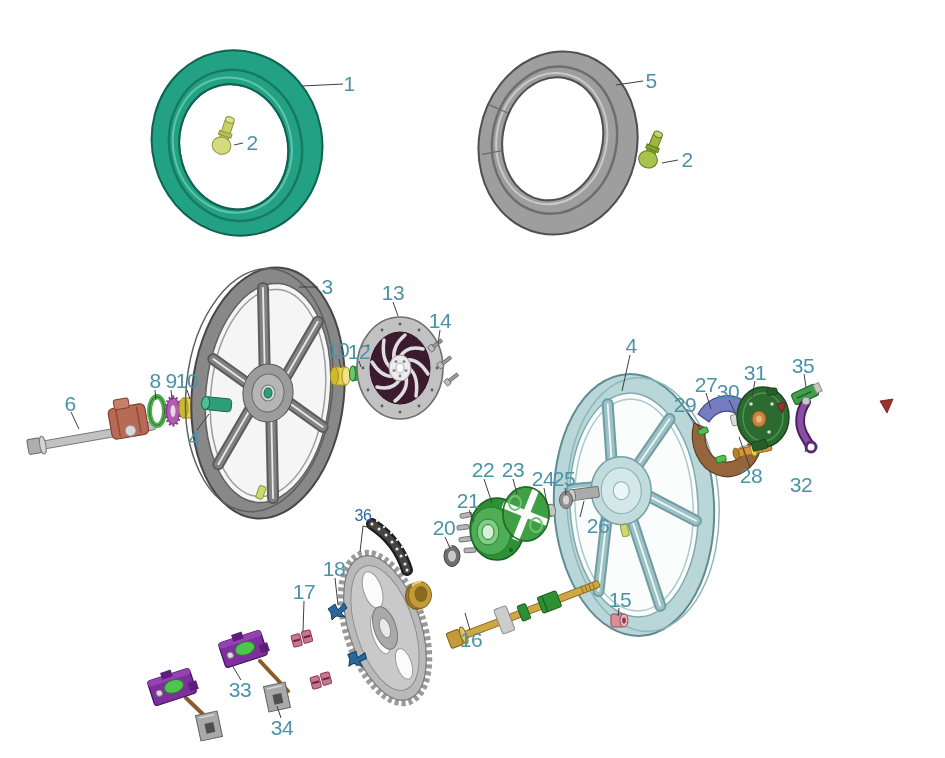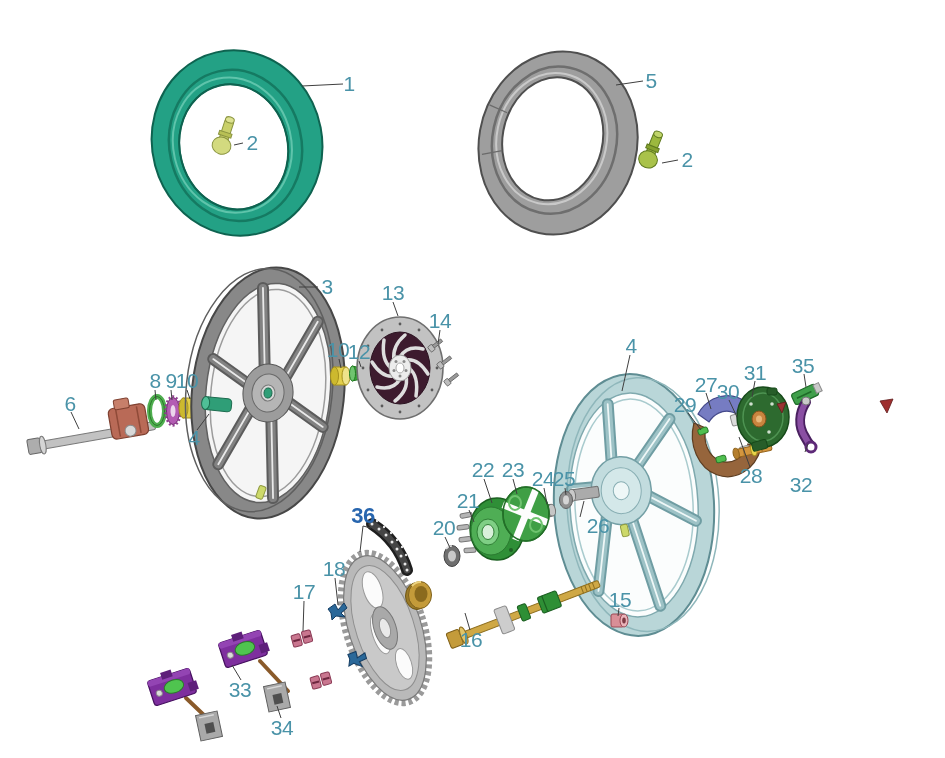--- a/index.html
+++ b/index.html
@@ -3,21 +3,21 @@
 <meta charset="utf-8">
 <style>
   html,body{margin:0;padding:0;background:#fff;}
   #stage{position:relative;width:945px;height:758px;background:#fff;overflow:hidden;
          font-family:"Liberation Sans",sans-serif;}
   #art{position:absolute;left:0;top:0;}
   #labels{position:absolute;left:0;top:0;width:945px;height:758px;pointer-events:none;}
   .part-label{position:absolute;transform:translate(-50%,-50%);
       font:21px "Liberation Sans",sans-serif;color:var(--label,#4a93a8);
       letter-spacing:-0.5px;white-space:nowrap;}
-  .part-label.bold{font-weight:bold;font-size:22px;color:var(--labelBold,#2765ae);}
+  .part-label.bold{font-weight:normal;font-size:16px;color:var(--labelBold,#2765ae);}
   #notice{position:absolute;left:206px;top:11px;height:24px;line-height:24px;
       padding:1px 9px;border:1.5px solid #3c3c3c;background:#fff;color:#101010;
       font:16.5px "Liberation Sans",sans-serif;white-space:nowrap;}
   #leaders line{stroke:var(--leader,#444);stroke-width:1;}
 </style>
 </head>
 <body>
 
 <div id="stage">
 

